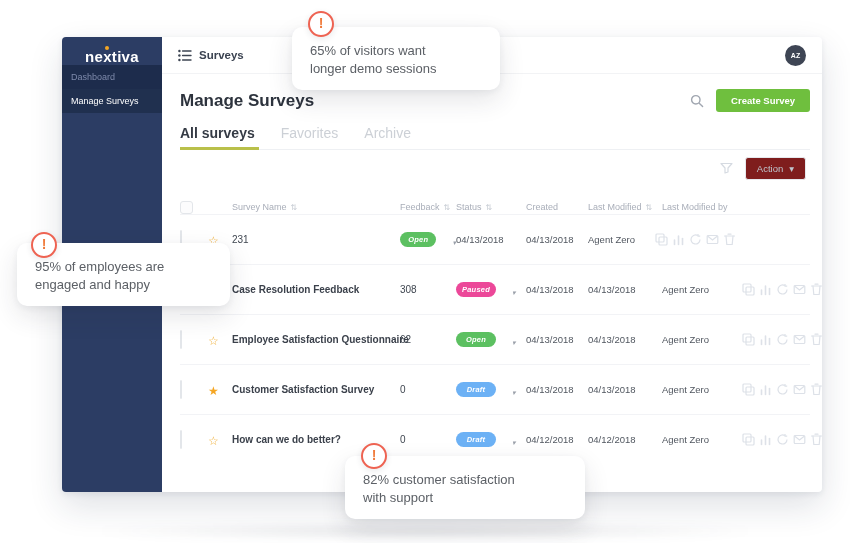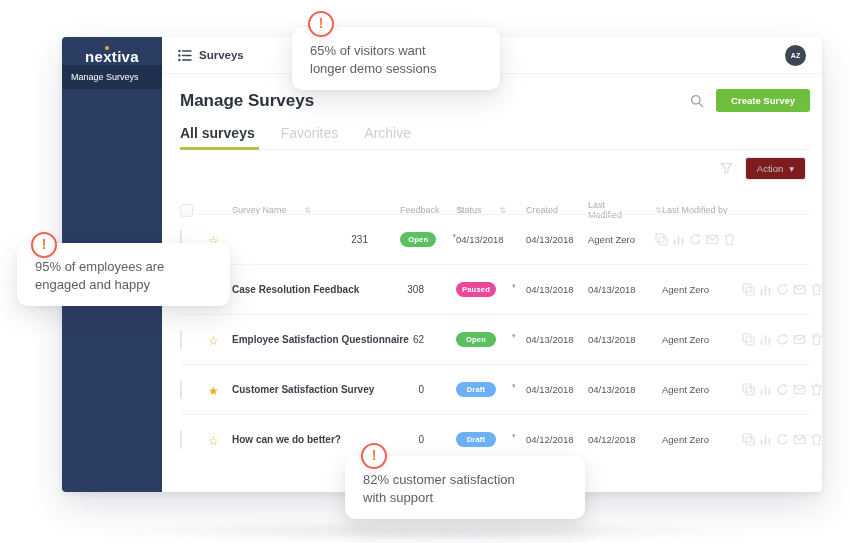--- a/index.html
+++ b/index.html
@@ -56,30 +56,30 @@
   .tab.active { color:#353b45; font-weight:700; }
   .tab.active::after { content:""; position:absolute; left:0; right:-4px; bottom:-1px; height:3px; background:#b9c04a; }
 
   .toolbar { height:36px; display:flex; align-items:center; justify-content:flex-end; gap:12px; padding-right:4px; }
   .btn-action { background:#7f1d1d; border:1px solid #e6e9ed; border-radius:3px; color:#bfc5cd;
                 font-size:9.5px; padding:5px 11px; cursor:pointer; font-family:inherit; display:flex; gap:6px; align-items:center; }
 
   
   .tgrid { display:grid; grid-template-columns:28px 24px 168px 56px 70px 62px 74px 80px 1fr; align-items:center; }
   .thead { height:28px; color:#a9aeb9; font-size:9px; }
-  .thead .hcell { display:flex; align-items:center; gap:18px;margin-top:14px; }
+  .thead .hcell { display:flex; align-items:center; gap:4px;margin-top:14px; }
   .sort { font-size:8px; color:#c6cbd3; }
   .trow { height:50px; border-top:1px solid #f2f3f6; }
   .cell-name { font-size:10px; font-weight:700; color:#3b414b; white-space:nowrap; }
-  .cell-resp { font-size:10px; color:#3f4650; text-align:right; padding-right:32px; }
+  .cell-resp { font-size:10px; color:#3f4650; text-align:left; padding-right:0; }
   .cell-date, .cell-by { font-size:9.5px; color:#50565f; }
   .checkbox { width:13px; height:13px; border:1px solid #e3e6ea; border-radius:3px; background:#fcfcfd; cursor:pointer; }
   .star { font-size:12px; color:#f0b23f; cursor:pointer; }
   .star.starred { color:#f5a623; }
-  .status-wrap { display:flex; align-items:flex-start; gap:16px; }
+  .status-wrap { display:flex; align-items:flex-end; gap:16px;font-style:italic; }
   .pill { color:#fff; font-size:7.5px; font-weight:700; padding:3px 0; width:40px; text-align:center;
           border-radius:9px; cursor:pointer; letter-spacing:.2px; }
   .status-caret { font-size:7px; color:#9aa0aa; cursor:pointer; }
   .row-actions { display:flex; gap:4px; justify-content:flex-end; padding-right:6px; }
   .row-actions .ric { width:13px; height:13px; cursor:pointer; }
 
   
   .callout { position:absolute; background:#fff; border-radius:10px; z-index:20;
              box-shadow:0 10px 26px rgba(40,45,60,.12), 0 2px 6px rgba(40,45,60,.06);
              padding:15px 16px 12px 18px; font-size:13px; color:#5c6066; line-height:1.4; }
@@ -102,20 +102,21 @@
 <div class="floor-shadow"></div>
 
 <div class="app">
 
   <div class="sidebar">
     <div class="logo">
       <span>nextiva</span>
       <span class="logo-dot"></span>
     </div>
     <div class="nav-band">
+      <div class="nav-item dim">Dashboard</div>
       <div class="nav-item active">Manage Surveys</div>
     </div>
   </div>
 
   <div class="main">
 
     <div class="topbar">
       <div class="topbar-title">
         <span>
           <svg width="14" height="13" viewBox="0 0 14 13">

